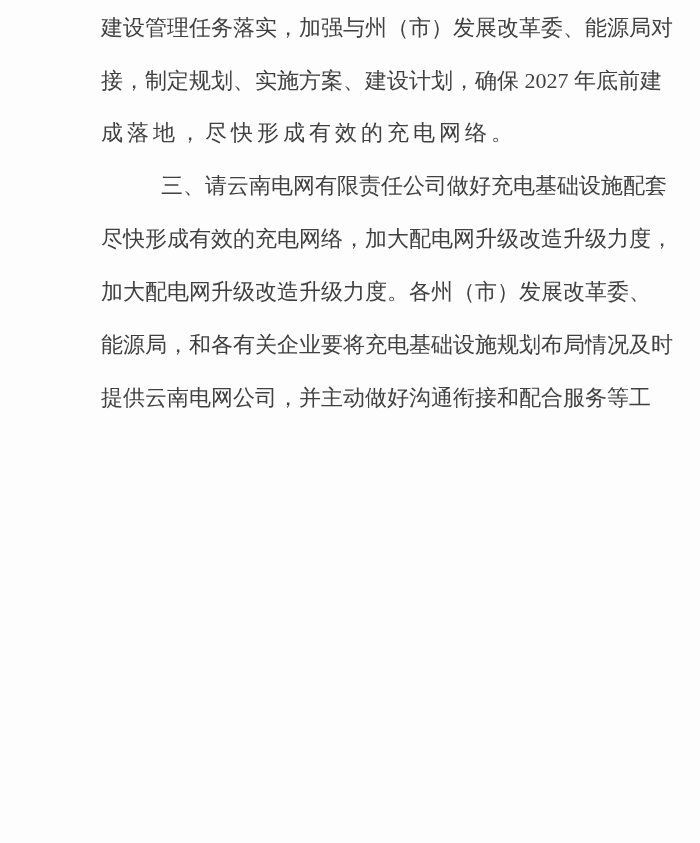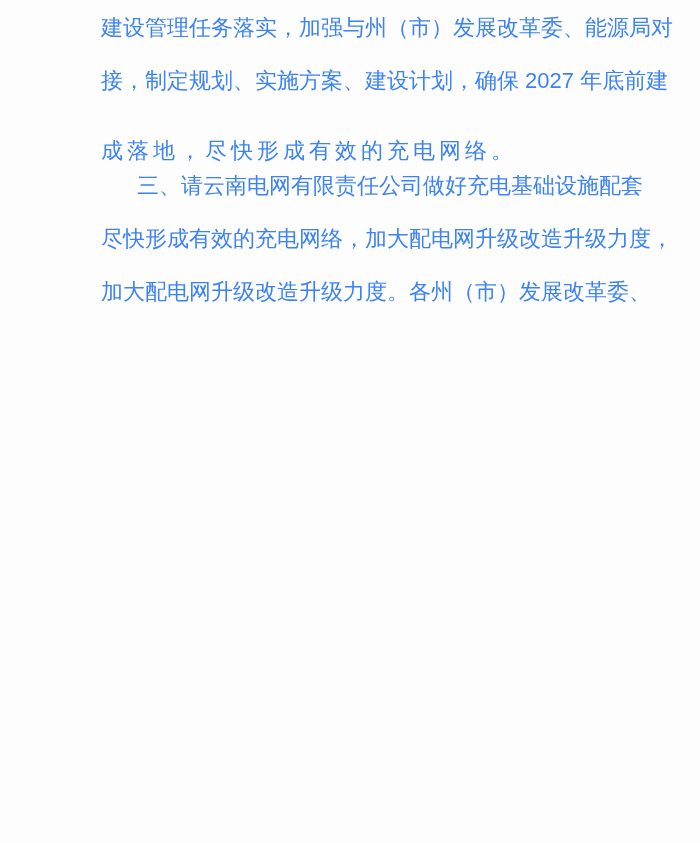--- a/index.html
+++ b/index.html
@@ -4,33 +4,35 @@
 <style>
   html, body { margin: 0; padding: 0; background: #ffffff; }
   body { width: 700px; height: 843px; overflow: hidden; position: relative; }
   .page { position: absolute; left: 0; top: 0; width: 700px; height: 843px; background: #fdfdfd; }
   .line {
     position: absolute;
     left: 101px;
     width: 504px;
     height: 53px;
     line-height: 53px;
-    font-family: Liberation Sans, sans-serif;
+    font-family: Liberation Serif, serif;
     font-size: 22px;
-    color: #3b82f6;
+    color: #404040;
     white-space: nowrap;
     text-align: justify;
     text-align-last: justify;
   }
   .line.last { text-align-last: left; letter-spacing: 4px; }
-  .line.indent { left: 137px; width: 462px; }
+  .line.indent { left: 161px; width: 462px; }
 </style>
 </head>
 <body>
 
 <div class="page">
   <div class="line" style="top:1px">建设管理任务落实，加强与州（市）发展改革委、能源局对</div>
   <div class="line" style="top:54px">接，制定规划、实施方案、建设计划，确保 2027 年底前建</div>
-  <div class="line last" style="top:124px">成落地，尽快形成有效的充电网络。</div>
+  <div class="line last" style="top:106px">成落地，尽快形成有效的充电网络。</div>
   <div class="line indent" style="top:159px">三、请云南电网有限责任公司做好充电基础设施配套</div>
   <div class="line" style="top:212px">尽快形成有效的充电网络，加大配电网升级改造升级力度，</div>
   <div class="line" style="top:265px">加大配电网升级改造升级力度。各州（市）发展改革委、</div>
+  <div class="line" style="top:318px">能源局，和各有关企业要将充电基础设施规划布局情况及时</div>
+  <div class="line" style="top:371px">提供云南电网公司，并主动做好沟通衔接和配合服务等工</div>
 </div>
 
 </body></html>

